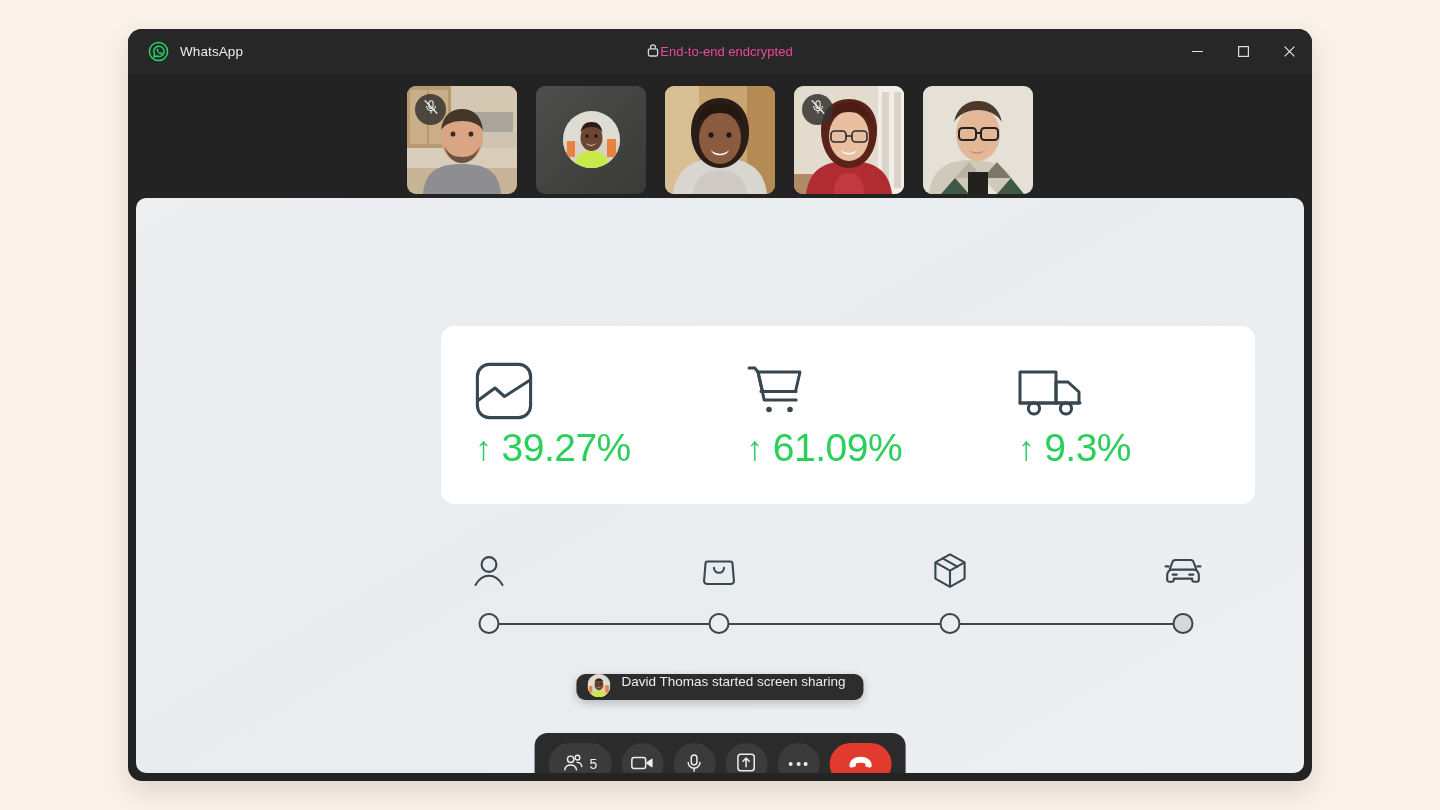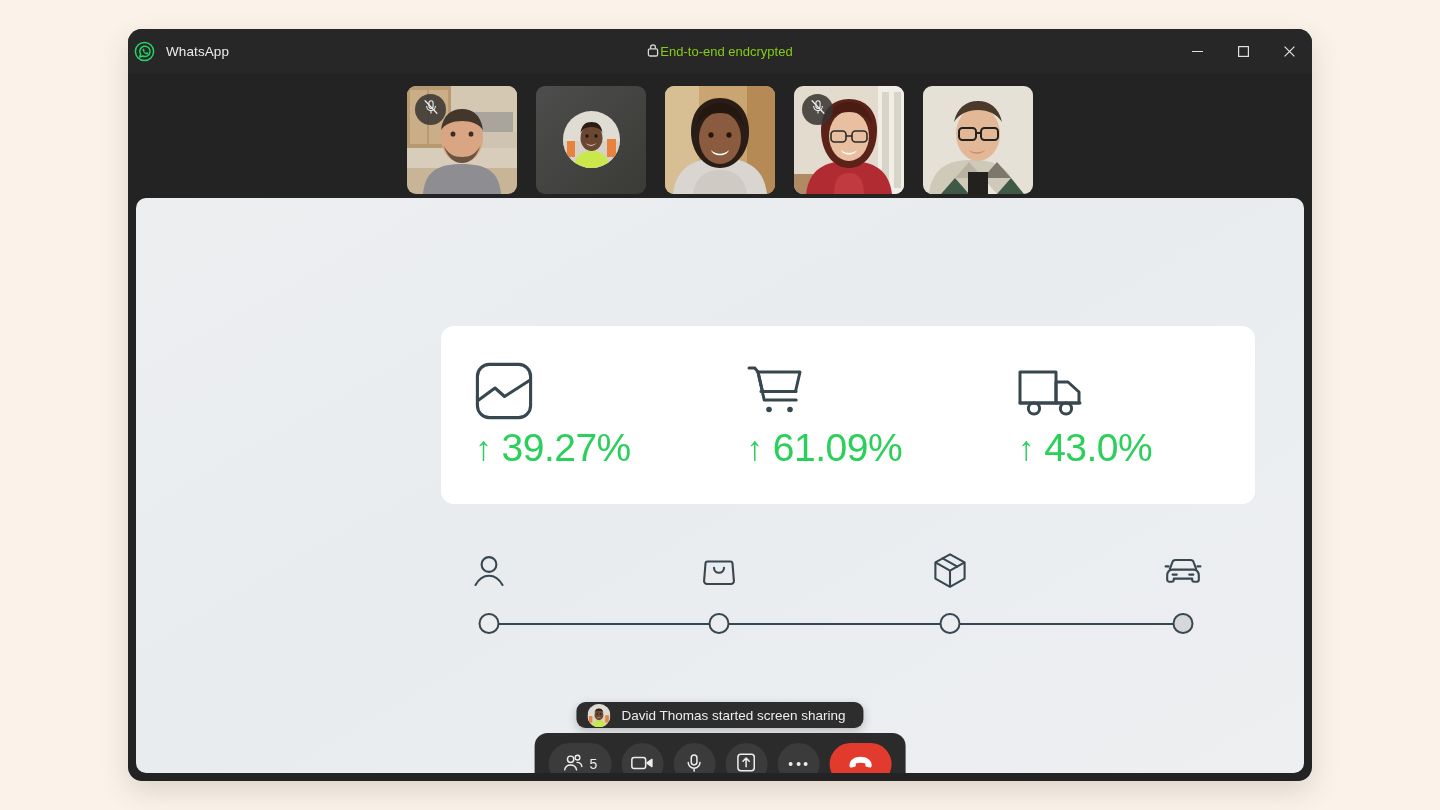--- a/index.html
+++ b/index.html
@@ -34,36 +34,36 @@
     position: relative;
     height: 45px;
     background: #272727;
     display: flex;
     align-items: center;
   }
   .brand {
     display: flex;
     align-items: center;
     gap: 11px;
-    padding-left: 6px;
+    padding-left: 20px;
   }
   .wa-logo { width: 21px; height: 21px; display: block; }
   .brand-name {
     color: #ECECEC;
     font-size: 13.5px;
     letter-spacing: .1px;
   }
   .enc-label {
     position: absolute;
     left: 0; right: 0;
     display: flex;
     align-items: center;
     justify-content: center;
     gap: 1px;
-    color: #84cc16;
+    color: #ec4899;
     font-size: 13px;
     pointer-events: none;
   }
   .enc-label .lock-icon { pointer-events: auto; }
   .win-controls {
     position: absolute;
     right: 0; top: 0;
     height: 45px;
     display: flex;
     align-items: center;
@@ -204,25 +204,24 @@
   
   .toast {
     position: absolute;
     left: 50%;
     transform: translateX(-50%);
     top: 476px;
     height: 26px;
     background: #2D2D2D;
     border-radius: 9px;
     display: flex;
-    align-items: center;
+    align-items: flex-start;
     gap: 11px;
     padding: 0 18px 0 11px;
     box-shadow: 0 3px 10px rgba(0,0,0,.22);
-    margin-top: 28px;
   }
   .toast-avatar {
     width: 23px; height: 23px;
     border-radius: 50%;
     overflow: hidden;
     position: relative;
     flex: 0 0 auto;
   }
   .toast-text {
     color: #EDEDED;
@@ -486,21 +485,21 @@
           <svg width="66" height="58" viewBox="0 0 66 58" fill="none">
             <rect x="2" y="10" width="36" height="31" stroke="#37474F" stroke-width="3" stroke-linejoin="round"></rect>
             <path d="M38 20h12l11 10v11H38z" stroke="#37474F" stroke-width="3" stroke-linejoin="round"></path>
             <path d="M2 41h60" stroke="#37474F" stroke-width="3" stroke-linecap="round"></path>
             <circle cx="16" cy="46.5" r="5.6" stroke="#37474F" stroke-width="3" fill="none"></circle>
             <circle cx="48" cy="46.5" r="5.6" stroke="#37474F" stroke-width="3" fill="none"></circle>
           </svg>
         </div>
         <div class="stat-value">
           <span class="stat-arrow">↑</span>
-          <span>43.0%</span>
+          <span>9.3%</span>
         </div>
       </div>
     </div>
 
     <div class="stepper">
 
       <div class="step-icons">
         <div class="step-icon" style="left:9px;">
           <svg width="32" height="34" viewBox="0 0 32 34" fill="none">
             <circle cx="16" cy="10.5" r="7.4" stroke="#37474F" stroke-width="2.1"></circle>

